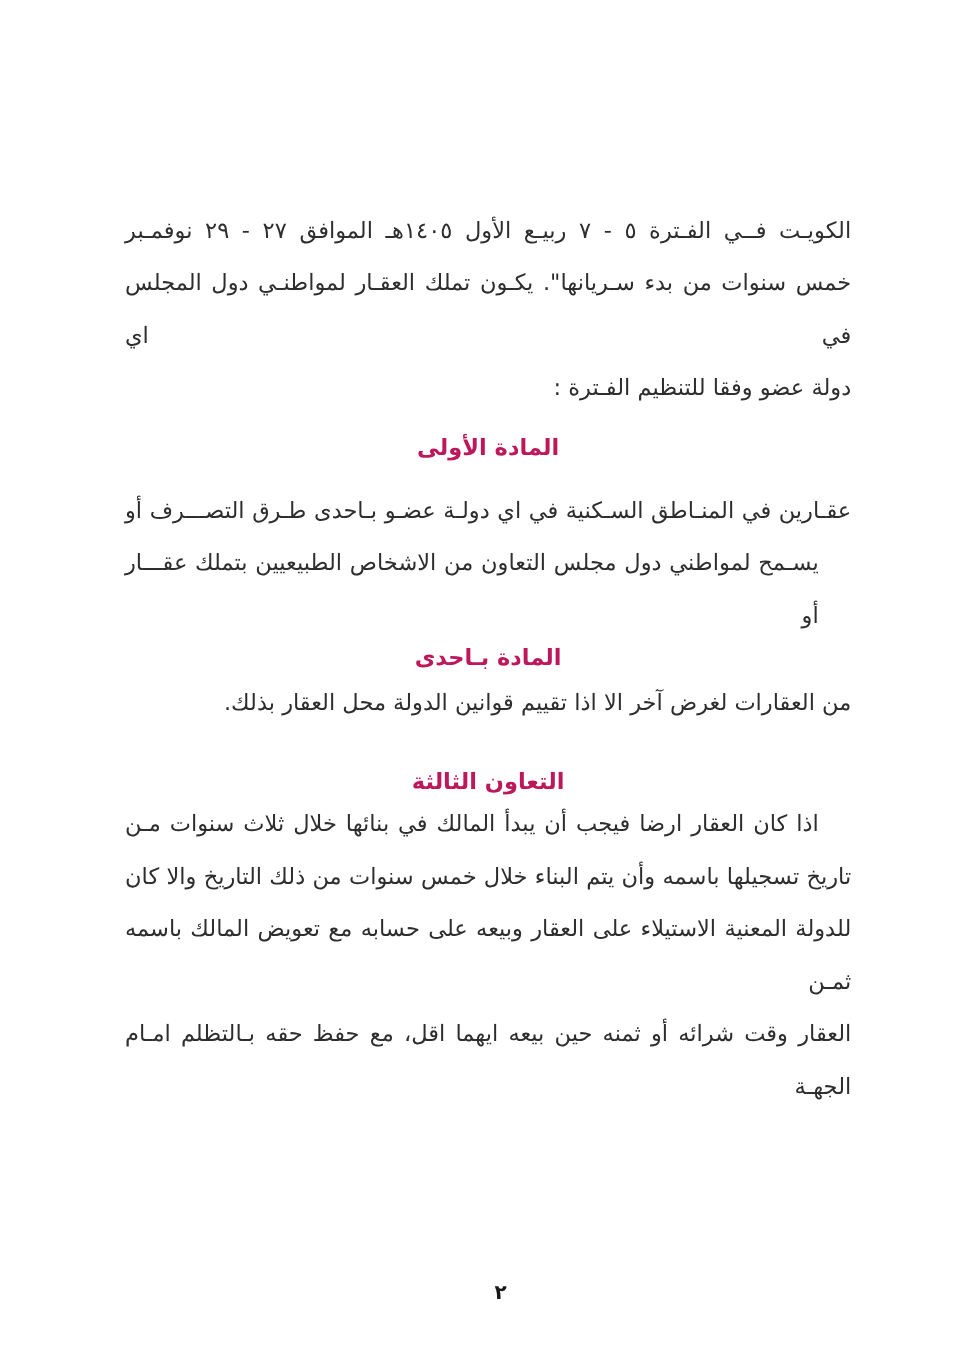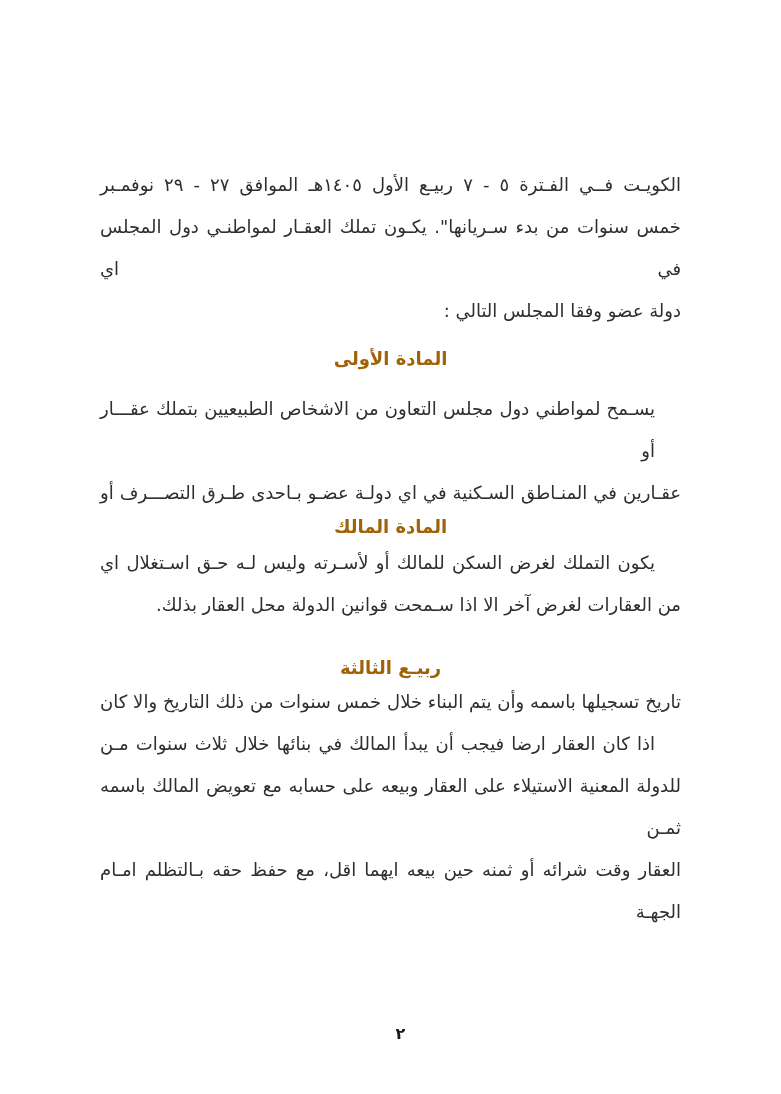--- a/index.html
+++ b/index.html
@@ -36,21 +36,21 @@
     text-align-last: right;
   }
   .tline.tfirst-indent {
     padding-right: 26px;
   }
   .article-heading {
     font-weight: bold;
     font-size: 18px;
     line-height: 30px;
     text-align: center;
-    color: #a16207;
+    color: #be185d;
   }
   .h1m { margin: 12px 0 14px 0; }
   .h2m { margin: -2px 0 0 0; }
   .h3m { margin: 27px 0 -2px 0; }
   .page-number {
     position: absolute;
     top: 1024px;
     left: 0;
     width: 100%;
     box-sizing: border-box;
@@ -64,42 +64,41 @@
 </style>
 </head>
 <body>
 
 <div class="page">
   <div class="content">
 
     <div class="para">
         <div class="tline">الكويـت فــي الفـترة ٥ - ٧ ربيـع الأول ١٤٠٥هـ الموافق ٢٧ - ٢٩ نوفمـبر</div>
         <div class="tline">خمس سنوات من بدء سـريانها". يكـون تملك العقـار لمواطنـي دول المجلس في اي</div>
-        <div class="tline tlast">دولة عضو وفقا المجلس التالي :</div>
+        <div class="tline tlast">دولة عضو وفقا للتنظيم الفـترة :</div>
       </div>
 
     <div class="article-heading h1m">المادة الأولى</div>
 
     <div class="para">
+        <div class="tline">عقـارين في المنـاطق السـكنية في اي دولـة عضـو بـاحدى طـرق التصـــرف أو</div>
         <div class="tline tfirst-indent">يسـمح لمواطني دول مجلس التعاون من الاشخاص الطبيعيين بتملك عقـــار أو</div>
-        <div class="tline">عقـارين في المنـاطق السـكنية في اي دولـة عضـو بـاحدى طـرق التصـــرف أو</div>
       </div>
 
-    <div class="article-heading h2m">المادة المالك</div>
+    <div class="article-heading h2m">المادة بـاحدى</div>
 
     <div class="para">
-        <div class="tline tfirst-indent">يكون التملك لغرض السكن للمالك أو لأسـرته وليس لـه حـق اسـتغلال اي</div>
-        <div class="tline tlast">من العقارات لغرض آخر الا اذا سـمحت قوانين الدولة محل العقار بذلك.</div>
+        <div class="tline tlast">من العقارات لغرض آخر الا اذا تقييم قوانين الدولة محل العقار بذلك.</div>
       </div>
 
-    <div class="article-heading h3m">ربيـع الثالثة</div>
+    <div class="article-heading h3m">التعاون الثالثة</div>
 
     <div class="para">
+        <div class="tline tfirst-indent">اذا كان العقار ارضا فيجب أن يبدأ المالك في بنائها خلال ثلاث سنوات مـن</div>
         <div class="tline">تاريخ تسجيلها باسمه وأن يتم البناء خلال خمس سنوات من ذلك التاريخ والا كان</div>
-        <div class="tline tfirst-indent">اذا كان العقار ارضا فيجب أن يبدأ المالك في بنائها خلال ثلاث سنوات مـن</div>
         <div class="tline">للدولة المعنية الاستيلاء على العقار وبيعه على حسابه مع تعويض المالك باسمه ثمـن</div>
         <div class="tline">العقار وقت شرائه أو ثمنه حين بيعه ايهما اقل، مع حفظ حقه بـالتظلم امـام الجهـة</div>
       </div>
 
   </div>
 
   <div class="page-number">٢</div>
 </div>
 
 </body></html>

